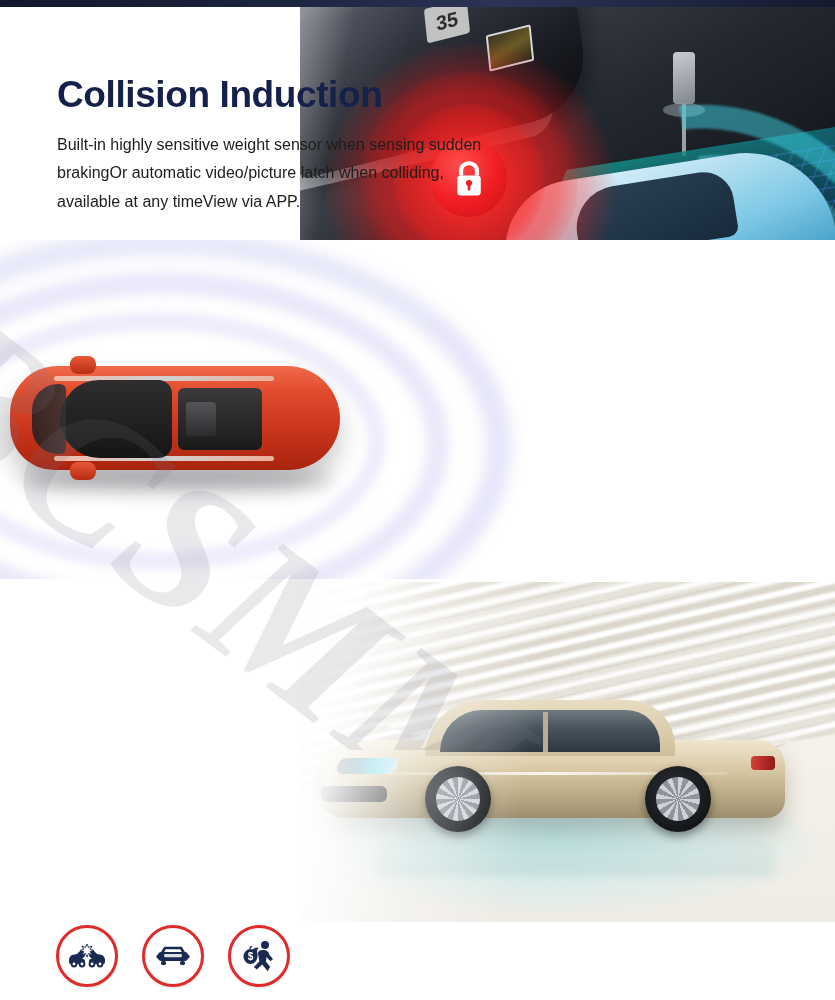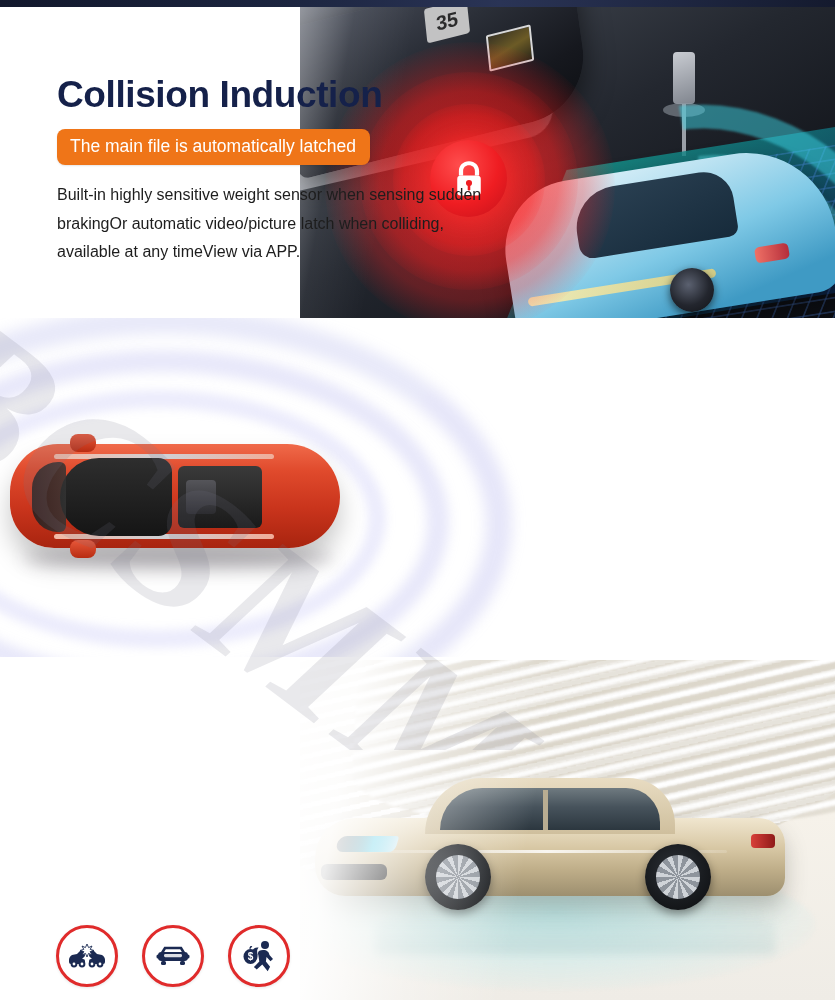--- a/index.html
+++ b/index.html
@@ -22,21 +22,21 @@
     font-style:italic;font-weight:700;
     font-size:190px;letter-spacing:4px;
     color:rgba(120,120,135,.16);
     transform:rotate(37deg);
     transform-origin:left top;
     white-space:nowrap;
     position:absolute;left:40px;top:40px;
   }
 
   
-  .sec1{position:relative;width:835px;height:318px;overflow:hidden;background:#15803d;}
+  .sec1{position:relative;width:835px;height:240px;overflow:hidden;background:#15803d;}
   .sec1 .topstrip{
     position:absolute;left:0;top:0;width:835px;height:7px;
     background:linear-gradient(90deg,#12182c 0%,#1c2540 35%,#2a3456 60%,#141a2e 100%);
     z-index:6;
   }
   
   .sec1 .photo{
     position:absolute;right:0;top:0;width:560px;height:318px;overflow:hidden;
     background:#0e1420;
   }
@@ -382,21 +382,20 @@
           <rect x="14.9" y="21.4" width="2.2" height="5.4" rx="1" fill="#ef1d22"></rect>
         </svg>
       </div>
     </div>
 
     <div class="fade"></div>
     <div class="leftwhite"></div>
 
     <div class="txtblock" id="block1">
       <h1 class="heading h-big">Collision Induction</h1>
-      <div class="badge">The main file is automatically latched</div>
       <p class="body">Built-in highly sensitive weight sensor when sensing sudden brakingOr automatic video/picture latch when colliding, available at any timeView via APP.</p>
     </div>
   </div>
 
   <div class="sec2">
 
     <div class="md-waves">
       <div class="md-ring g1"></div>
       <div class="md-ring g2"></div>
       <div class="md-ring g3"></div>

